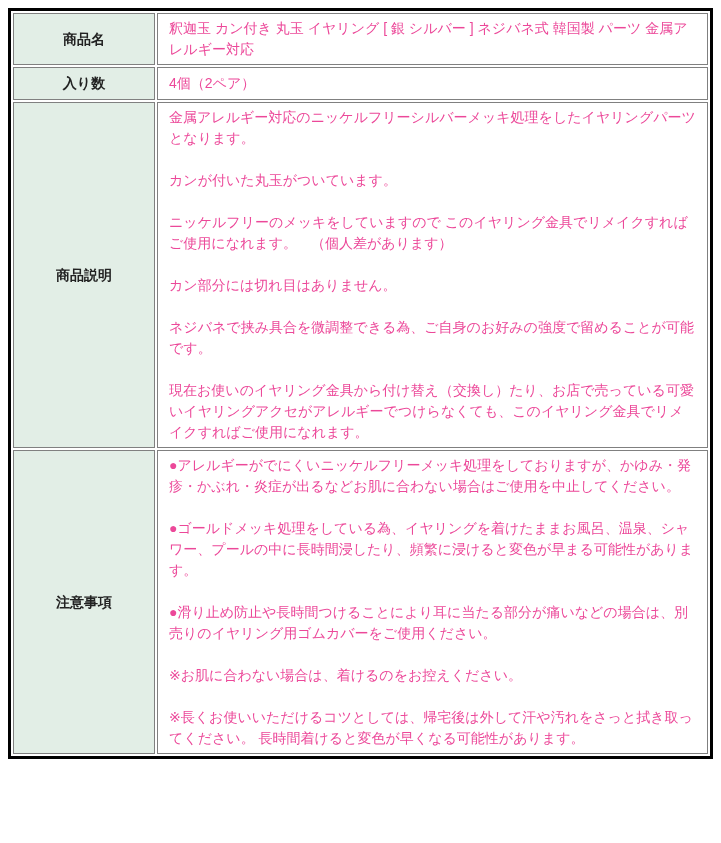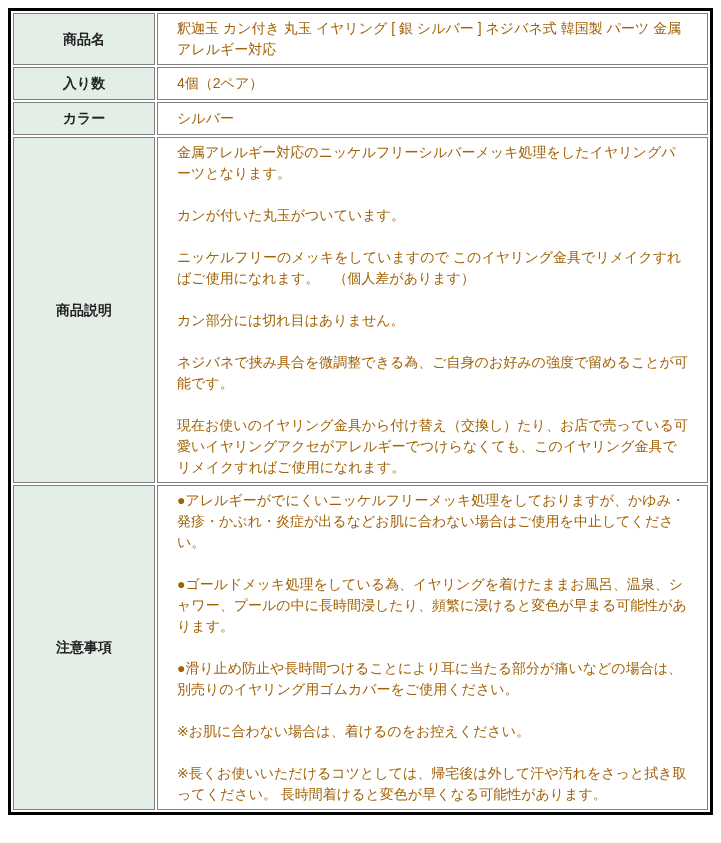--- a/index.html
+++ b/index.html
@@ -27,44 +27,40 @@
     font-weight: bold;
     color: #222222;
     text-align: center;
     vertical-align: middle;
     padding: 5px 0;
     line-height: 1.5;
   }
   table.spec-table td {
     border: 1px solid #808080;
     font-size: 14px;
-    color: #a16207;
+    color: #ec4899;
     line-height: 1.5;
-    padding: 4px 19px;
+    padding: 4px 11px;
     vertical-align: middle;
     white-space: pre-line;
     word-break: break-all;
   }
 </style>
 </head>
 <body>
 
 <table class="spec-table">
   <tbody>
     <tr>
       <th>商品名</th>
       <td>釈迦玉 カン付き 丸玉 イヤリング [ 銀 シルバー ] ネジバネ式 韓国製 パーツ 金属アレルギー対応</td>
     </tr>
     <tr>
       <th>入り数</th>
       <td>4個（2ペア）</td>
-    </tr>
-    <tr>
-      <th>カラー</th>
-      <td>シルバー</td>
     </tr>
     <tr>
       <th>商品説明</th>
       <td>金属アレルギー対応のニッケルフリーシルバーメッキ処理をしたイヤリングパーツとなります。
 
 カンが付いた丸玉がついています。
 
 ニッケルフリーのメッキをしていますので このイヤリング金具でリメイクすればご使用になれます。　（個人差があります）
 
 カン部分には切れ目はありません。

